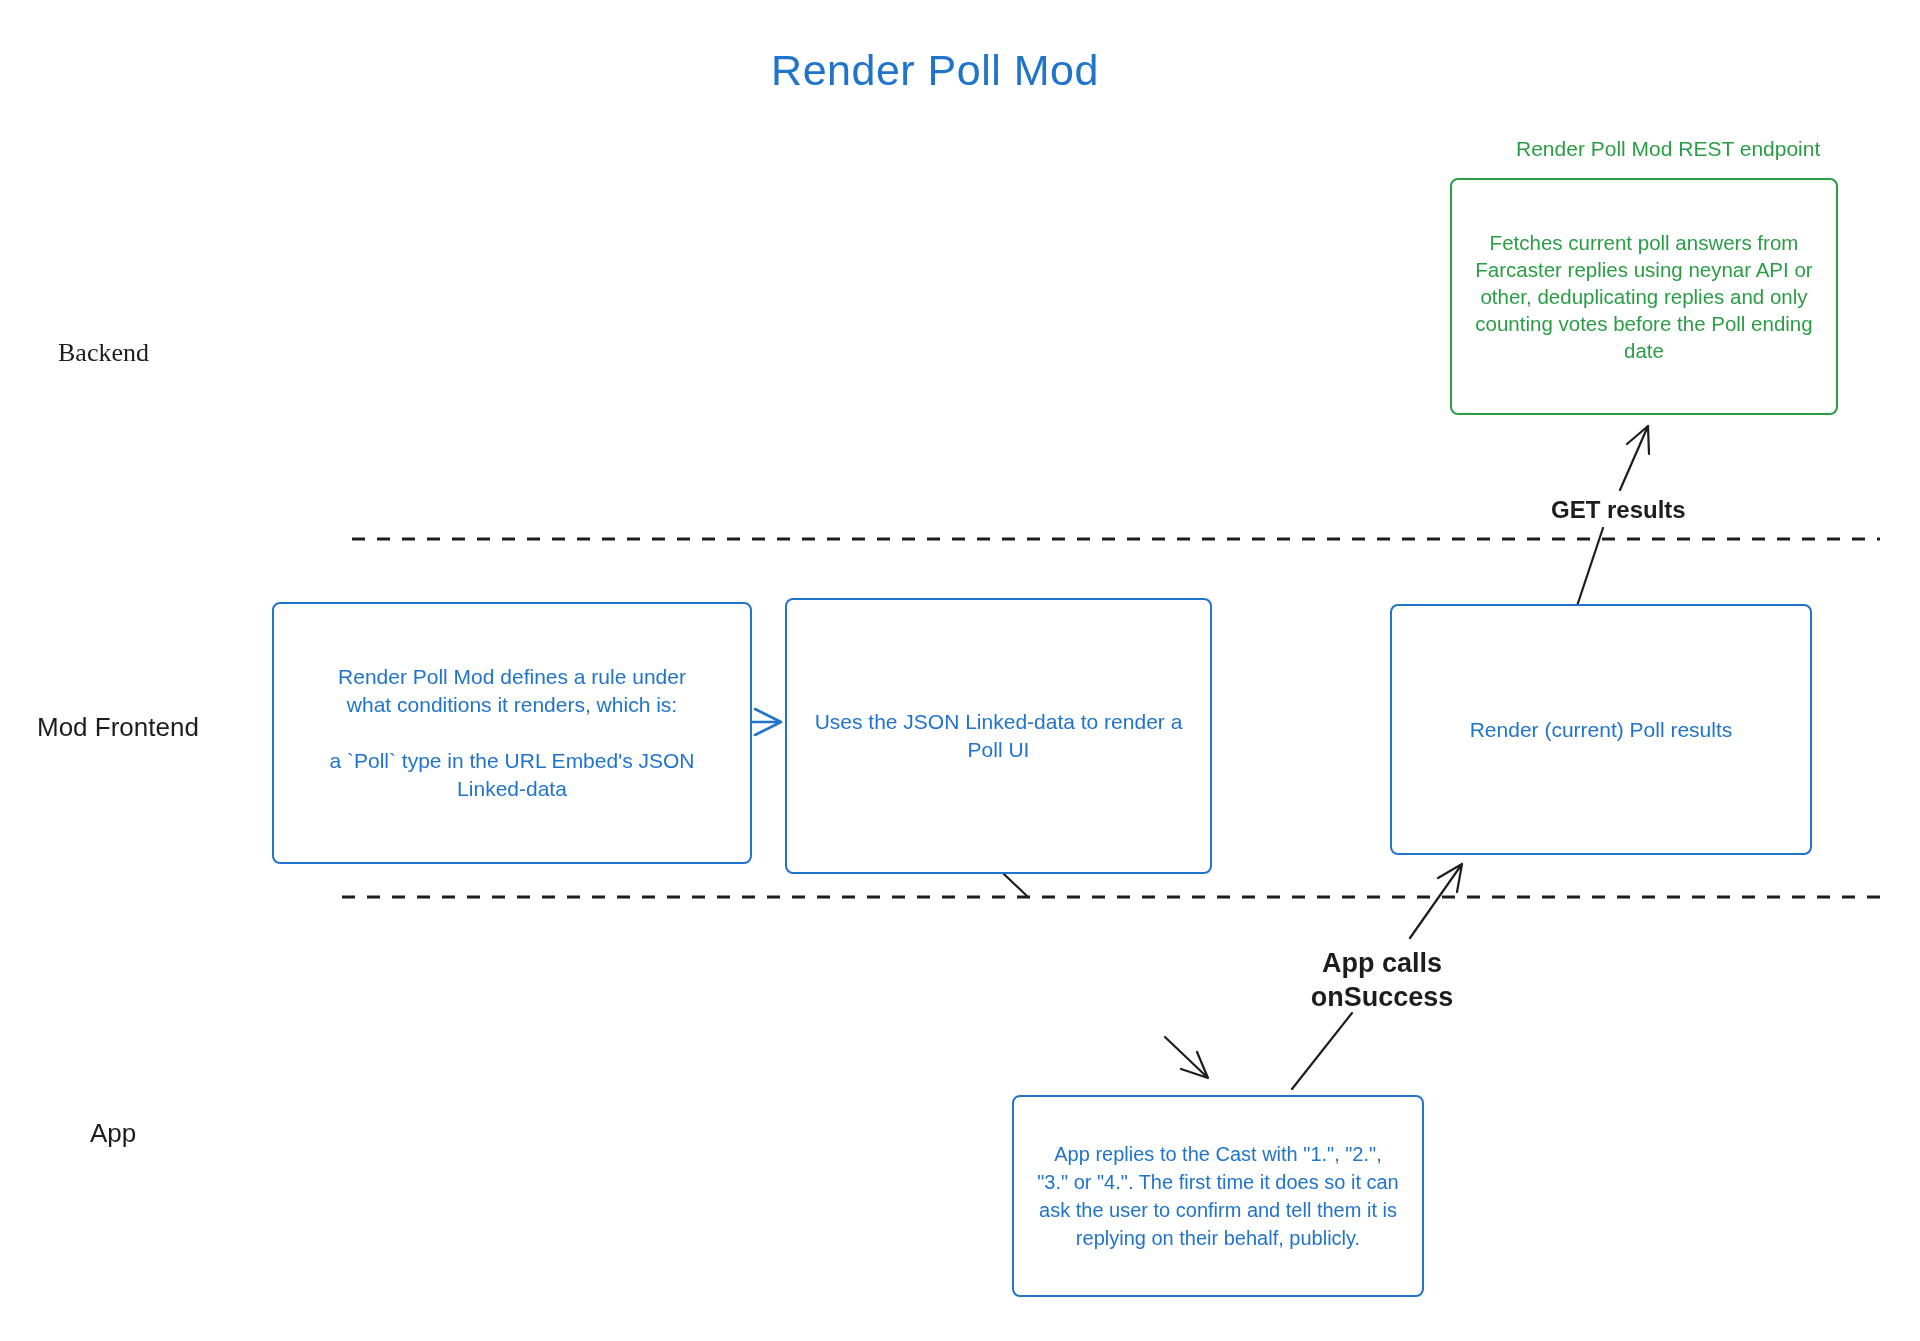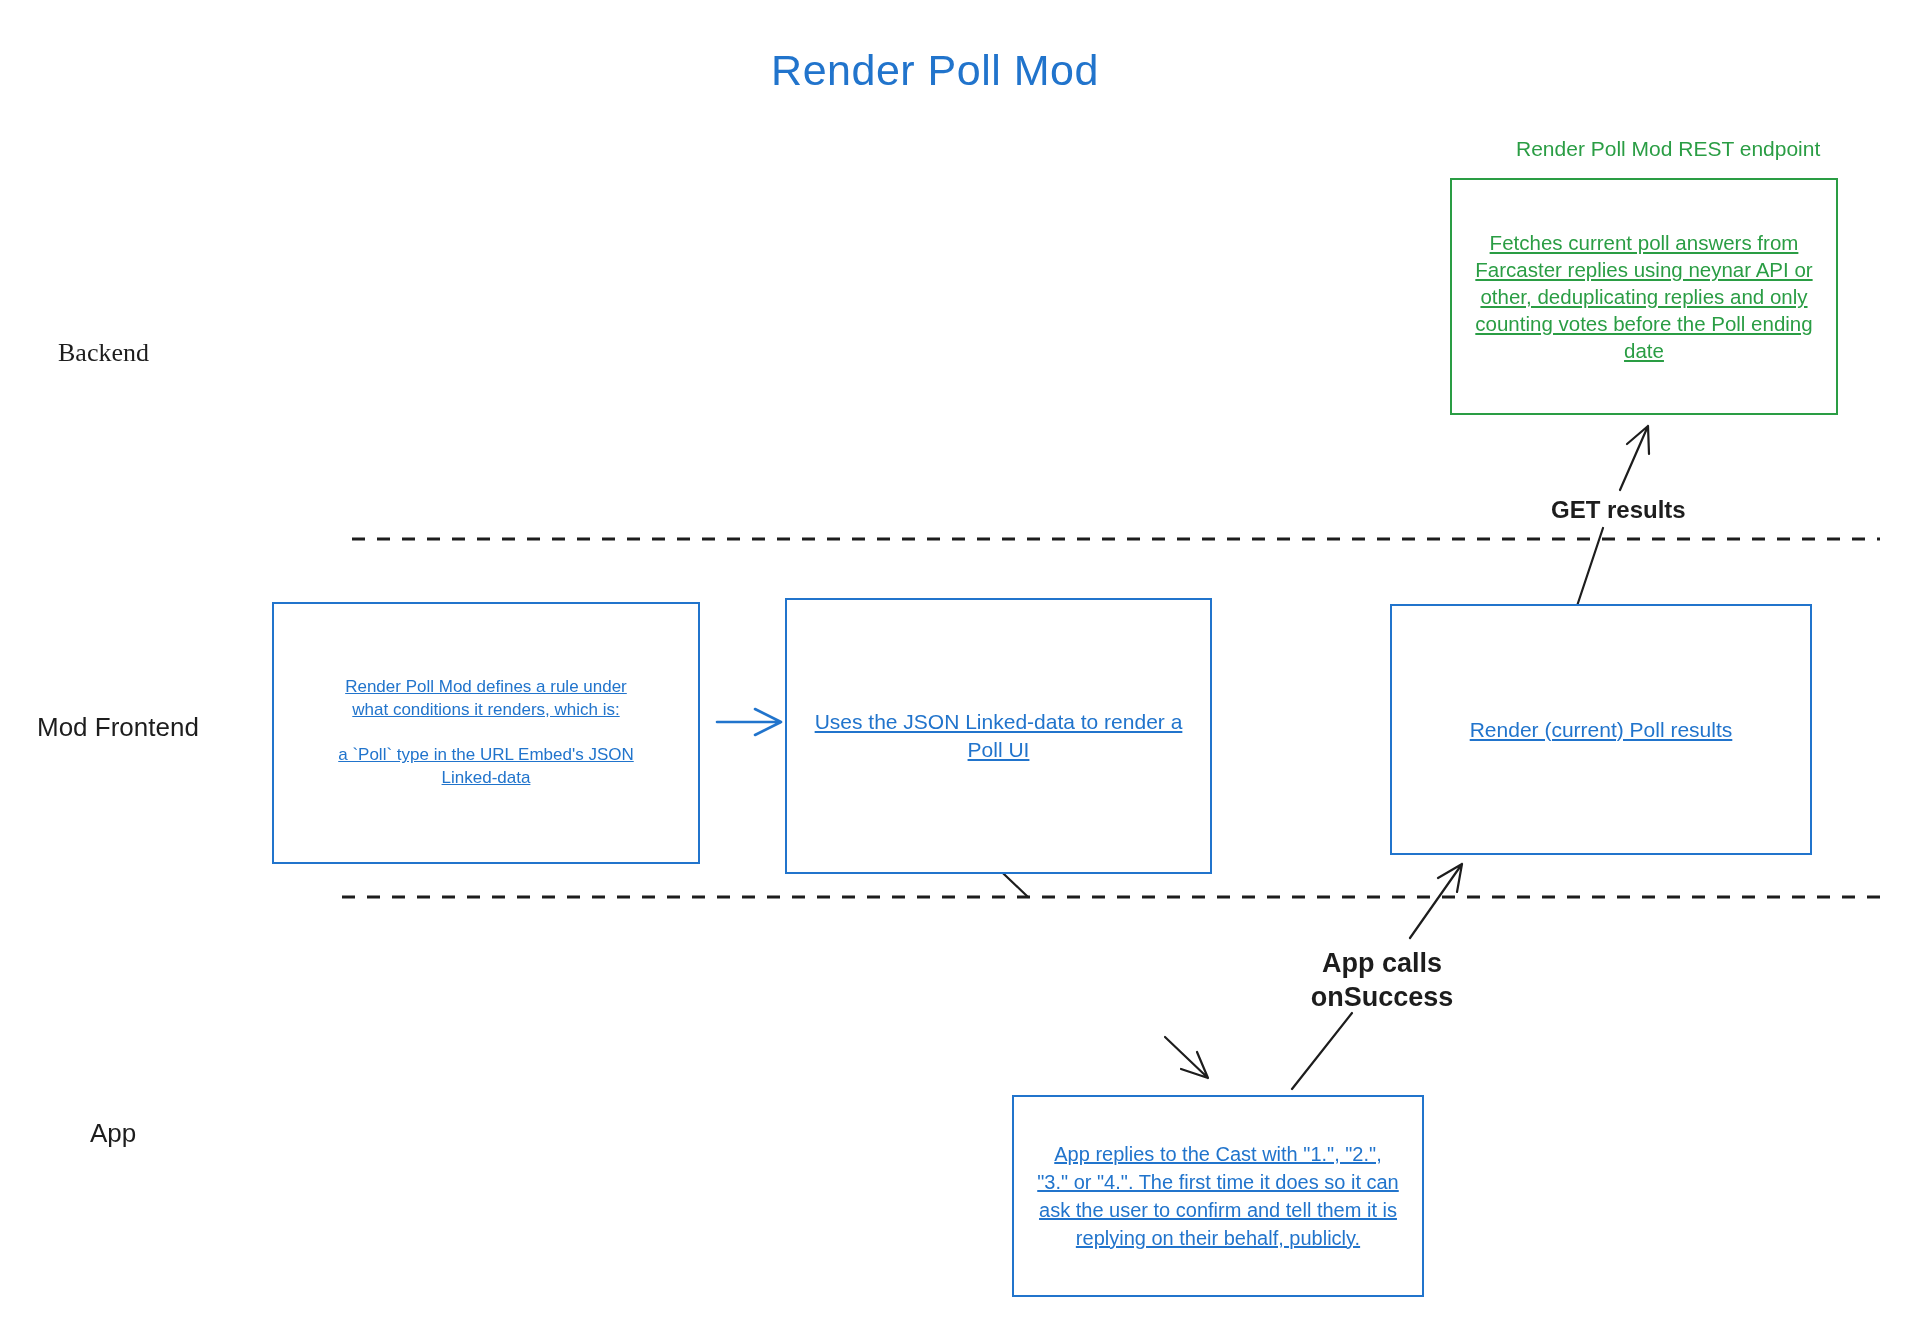--- a/index.html
+++ b/index.html
@@ -8,23 +8,23 @@
     font-family:"Liberation Sans","DejaVu Sans",sans-serif; color:var(--ink,#1d1d1d);
     overflow:hidden;
   }
   .abs { position:absolute; }
   .title {
     left:0; top:46px; width:1870px; text-align:center;
     font-size:43px; font-weight:400; color:var(--blue,#2174cc); letter-spacing:0.5px;
   }
   .lane-label { font-size:26px; color:var(--ink,#1d1d1d); }
   .box {
-    box-sizing:border-box; border:2px solid; border-radius:0;
+    box-sizing:border-box; border:2px solid; border-radius:8px;
     display:flex; align-items:center; justify-content:center;
-    text-align:center; white-space:pre-line; background:#ffffff;text-decoration:underline;
+    text-align:center; white-space:pre-line; background:#ffffff;
   }
   .box.blue  { border-color:var(--blue,#2174cc); color:var(--blue,#2174cc); }
   .box.green { border-color:var(--green,#2a9d44); color:var(--green,#2a9d44); }
   .green-heading { font-size:21px; color:var(--green,#2a9d44); }
   .annotation { white-space:pre-line; text-align:center; color:var(--ink,#1d1d1d); }
   svg.overlay { position:absolute; left:0; top:0; pointer-events:none; }
   svg .ink  { stroke:var(--ink,#1d1d1d); }
   svg .blue { stroke:var(--blue,#2174cc); }
 </style>
 </head>
@@ -55,21 +55,21 @@
 
   <div class="abs green-heading" style="left:1500px; top:137px;margin-left:16px;">Render Poll Mod REST endpoint</div>
   <div class="abs box green" style="left:1450px; top:178px; width:388px; height:237px; font-size:20.5px; line-height:1.32; padding:0 6px;">
     <div>Fetches current poll answers from
 Farcaster replies using neynar API or
 other, deduplicating replies and only
 counting votes before the Poll ending
 date</div>
   </div>
 
-  <div class="abs box blue" style="left:272px; top:602px; width:428px; height:262px; font-size:17px; line-height:1.33; padding:0 8px;">
+  <div class="abs box blue" style="left:272px; top:602px; width:480px; height:262px; font-size:21px; line-height:1.33; padding:0 8px;">
     <div>Render Poll Mod defines a rule under
 what conditions it renders, which is:
 
 a `Poll` type in the URL Embed's JSON
 Linked-data</div>
   </div>
 
   <div class="abs box blue" style="left:785px; top:598px; width:427px; height:276px; font-size:21px; line-height:1.33; padding:4px 8px;">
     <div>Uses the JSON Linked-data to render a
 Poll UI</div>

